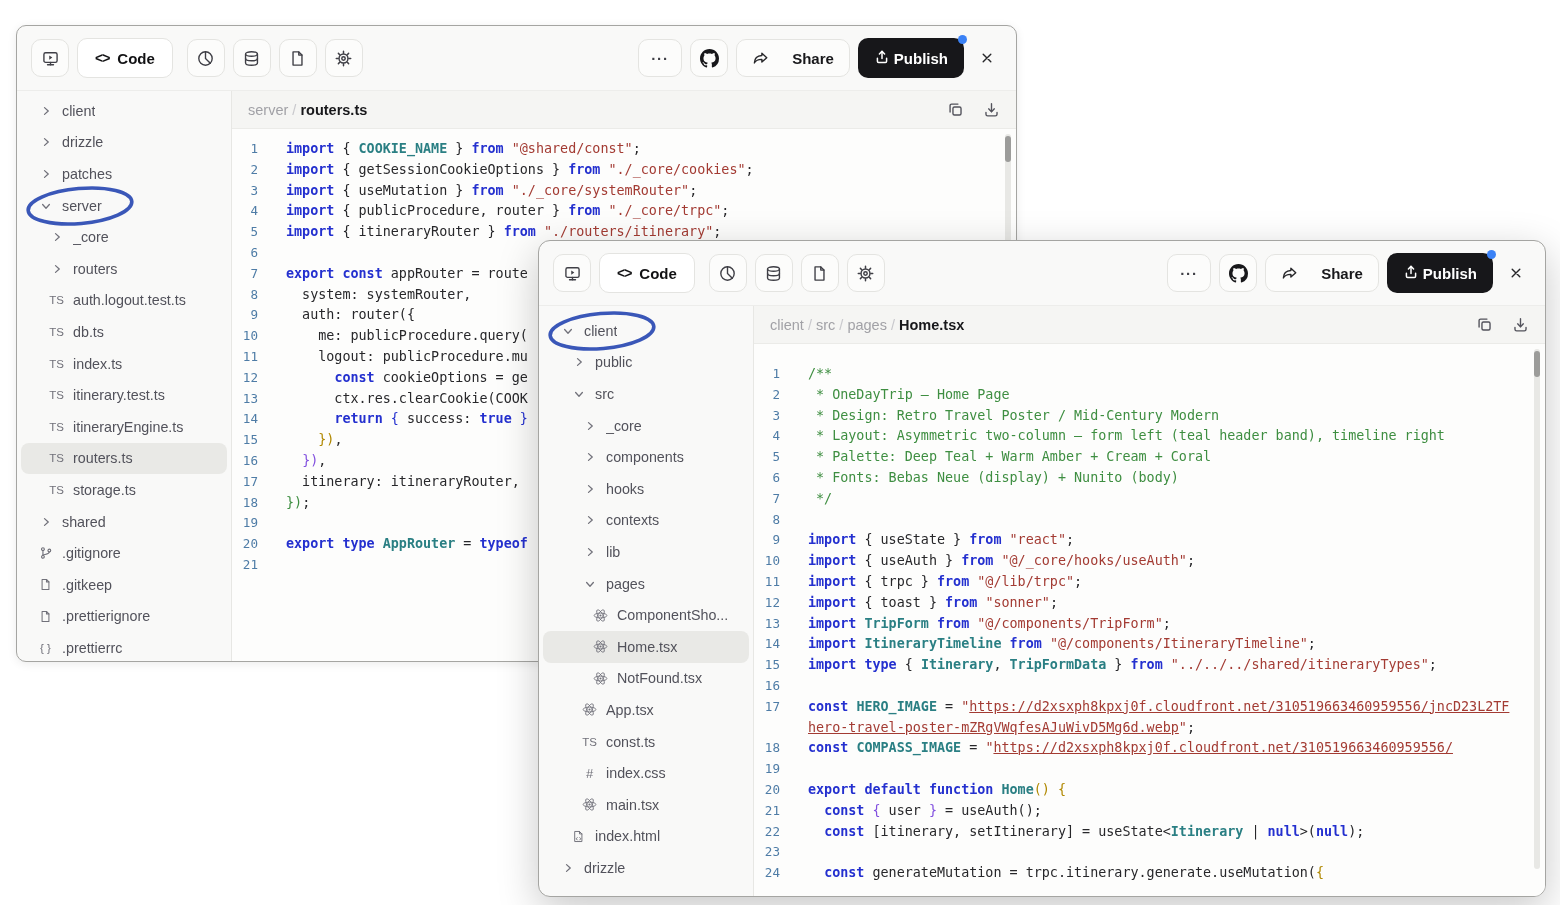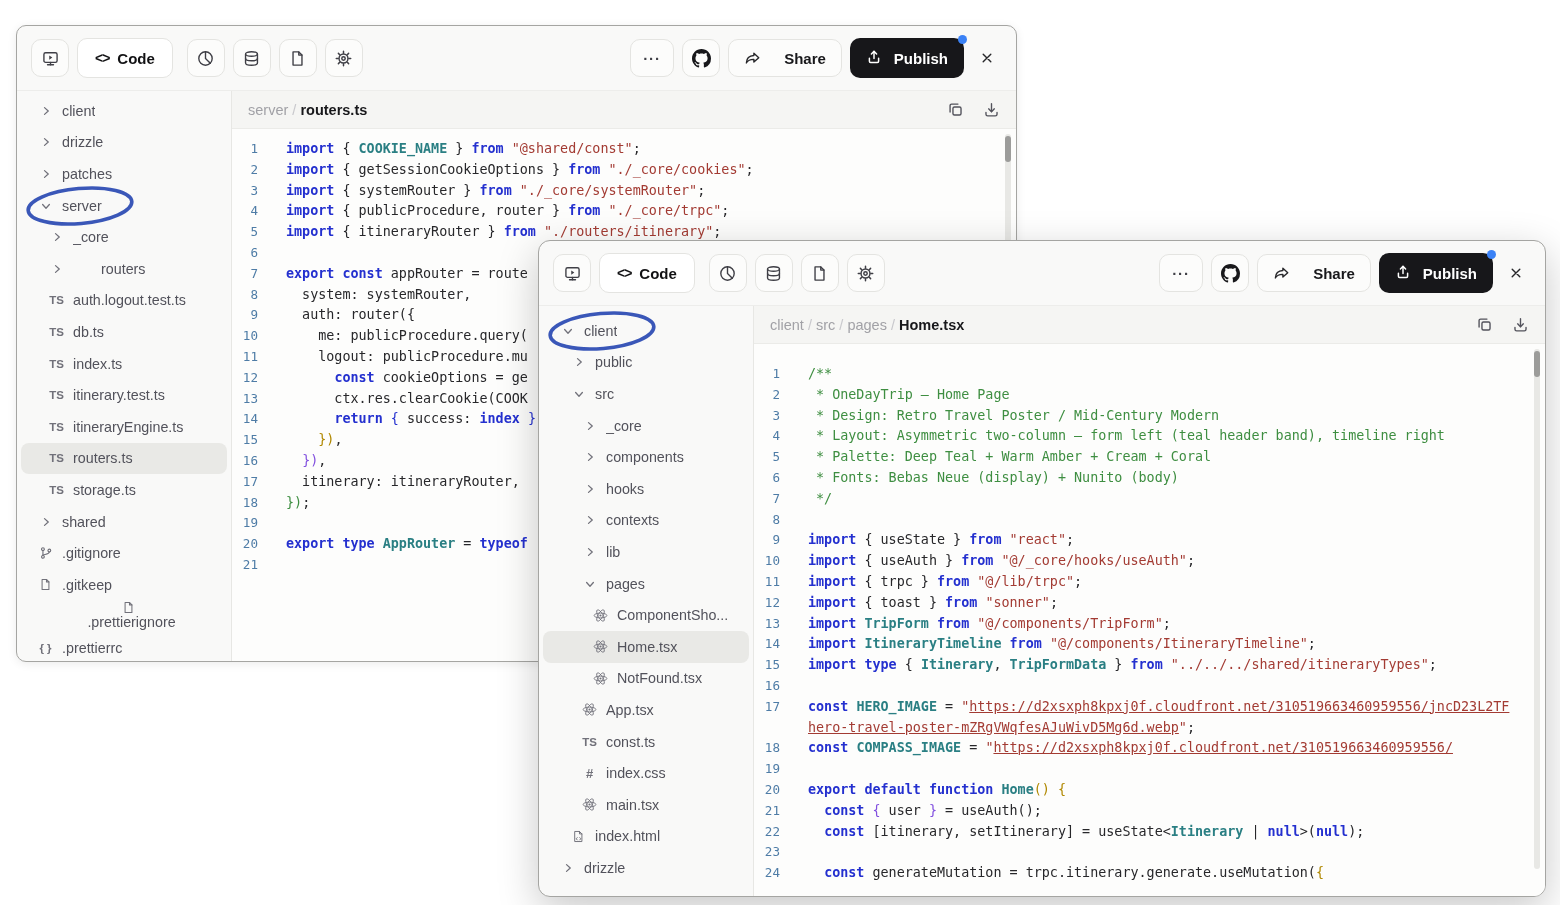--- a/index.html
+++ b/index.html
@@ -23,37 +23,37 @@
     background:#fcfcfb;display:flex;align-items:center;justify-content:center;
     color:#3f3f46;box-sizing:border-box;cursor:pointer;padding:0;
   }
   .tbtn svg{display:block;}
   .code-btn{height:40px;padding:0 17px;background:#ffffff;gap:8px;
     font-weight:700;font-size:15px;color:#111113;}
   .code-glyph{font-weight:700;font-size:14px;letter-spacing:-1px;}
   .more-btn{padding:0 12px;font-size:15px;font-weight:700;letter-spacing:1px;color:#3f3f46;}
   .share-btn{padding:0 15px;gap:23px;font-size:15px;font-weight:600;color:#18181b;}
   .publish-btn{
-    height:40px;padding:0 16px;gap:12px;border:none;border-radius:10px;
+    height:40px;padding:0 16px;gap:4px;border:none;border-radius:10px;
     background:var(--publishBg,#17171a);color:#fff;font-size:15px;font-weight:700;
     position:relative;display:flex;align-items:center;cursor:pointer;
   }
   .publish-dot{position:absolute;top:-3px;right:-3px;width:9px;height:9px;
     border-radius:50%;background:var(--publishDot,#3b82f6);}
   .close-btn{border:none;background:transparent;min-width:30px;height:30px;}
   .flex-sp{flex:1;}
 
   
   .content{display:flex;height:calc(100% - 65px);border-top:1px solid #ededeb;}
   .sidebar{width:214px;flex:none;padding:4px 4px 0 4px;overflow:hidden;box-sizing:border-box;}
   .trow{height:31.6px;display:flex;align-items:center;border-radius:8px;
     position:relative;color:#52525b;font-size:14.3px;box-sizing:border-box;cursor:pointer;}
   .trow.sel{background:var(--selRow,#e9e9e6);}
   .ticon{width:19px;flex:none;display:flex;align-items:center;justify-content:center;margin-right:7px;}
-  .ti-text{font-size:11.5px;font-weight:700;color:#71717a;letter-spacing:0;}
+  .ti-text{font-size:11.5px;font-weight:400;color:#71717a;letter-spacing:0;}
   .tlabel{white-space:nowrap;overflow:hidden;}
   .annot-svg{position:absolute;left:2px;top:-7px;pointer-events:none;overflow:visible;}
   .annot-svg ellipse{fill:none;stroke:var(--annotation,#3a57b8);stroke-width:3.6;stroke-linecap:round;}
 
   .codepanel{flex:1;min-width:0;display:flex;flex-direction:column;
     border-left:1px solid #e7e7e4;background:#fdfdfc;}
   .codehead{height:37px;flex:none;background:#f5f5f3;border-bottom:1px solid #ebebe8;
     display:flex;align-items:center;padding:0 16px;font-size:14.5px;color:#a1a1a6;}
   .crumbs{display:flex;align-items:center;white-space:pre;}
   .crumb-dir{color:#a1a1a6;cursor:pointer;}
@@ -211,21 +211,21 @@
           </svg>
         </div>
         <div class="trow" style="padding-left: 26px;">
           <span class="ticon">
             <svg width="12" height="12" viewBox="0 0 16 16" fill="none" stroke="#71717a" stroke-width="1.7" stroke-linecap="round" stroke-linejoin="round">
               <path d="M6 3.5l5 4.5-5 4.5"></path>
             </svg>
           </span>
           <span class="tlabel">_core</span>
         </div>
-        <div class="trow" style="padding-left: 26px; gap: 28px;">
+        <div class="trow" style="padding-left: 26px;">
           <span class="ticon">
             <svg width="12" height="12" viewBox="0 0 16 16" fill="none" stroke="#71717a" stroke-width="1.7" stroke-linecap="round" stroke-linejoin="round">
               <path d="M6 3.5l5 4.5-5 4.5"></path>
             </svg>
           </span>
           <span class="tlabel">routers</span>
         </div>
         <div class="trow" style="padding-left: 26px;">
           <span class="ticon">
             <span class="ti-text">TS</span>
@@ -290,21 +290,21 @@
         </div>
         <div class="trow" style="padding-left: 15px;">
           <span class="ticon">
             <svg width="13" height="13" viewBox="0 0 16 16" fill="none" stroke="#71717a" stroke-width="1.3" stroke-linecap="round" stroke-linejoin="round">
               <path d="M3.8 1.8h5.4l3 3v9.4H3.8z"></path>
               <path d="M9.2 1.8v3h3"></path>
             </svg>
           </span>
           <span class="tlabel">.gitkeep</span>
         </div>
-        <div class="trow" style="padding-left: 15px; flex-direction: column;">
+        <div class="trow" style="padding-left: 15px;">
           <span class="ticon">
             <svg width="13" height="13" viewBox="0 0 16 16" fill="none" stroke="#71717a" stroke-width="1.3" stroke-linecap="round" stroke-linejoin="round">
               <path d="M3.8 1.8h5.4l3 3v9.4H3.8z"></path>
               <path d="M9.2 1.8v3h3"></path>
             </svg>
           </span>
           <span class="tlabel">.prettierignore</span>
         </div>
         <div class="trow" style="padding-left: 15px;">
           <span class="ticon">
@@ -339,21 +339,21 @@
       <div class="cline">
             <span class="lnum">1</span>
             <span class="ctext"><span class="tok-kw">import</span><span class="tok-pl"> { </span><span class="tok-ty">COOKIE_NAME</span><span class="tok-pl"> } </span><span class="tok-kw">from</span><span class="tok-pl"> </span><span class="tok-str">"@shared/const"</span><span class="tok-pl">;</span></span>
           </div>
           <div class="cline">
             <span class="lnum">2</span>
             <span class="ctext"><span class="tok-kw">import</span><span class="tok-pl"> { getSessionCookieOptions } </span><span class="tok-kw">from</span><span class="tok-pl"> </span><span class="tok-str">"./_core/cookies"</span><span class="tok-pl">;</span></span>
           </div>
           <div class="cline">
             <span class="lnum">3</span>
-            <span class="ctext"><span class="tok-kw">import</span><span class="tok-pl"> { systemRouter } </span><span class="tok-kw">from</span><span class="tok-pl"> </span><span class="tok-str">"./_core/systemRouter"</span><span class="tok-pl">;</span></span>
+            <span class="ctext"><span class="tok-kw">import</span><span class="tok-pl"> { useMutation } </span><span class="tok-kw">from</span><span class="tok-pl"> </span><span class="tok-str">"./_core/systemRouter"</span><span class="tok-pl">;</span></span>
           </div>
           <div class="cline">
             <span class="lnum">4</span>
             <span class="ctext"><span class="tok-kw">import</span><span class="tok-pl"> { publicProcedure, router } </span><span class="tok-kw">from</span><span class="tok-pl"> </span><span class="tok-str">"./_core/trpc"</span><span class="tok-pl">;</span></span>
           </div>
           <div class="cline">
             <span class="lnum">5</span>
             <span class="ctext"><span class="tok-kw">import</span><span class="tok-pl"> { itineraryRouter } </span><span class="tok-kw">from</span><span class="tok-pl"> </span><span class="tok-str">"./routers/itinerary"</span><span class="tok-pl">;</span></span>
           </div>
           <div class="cline">
@@ -383,21 +383,21 @@
           <div class="cline">
             <span class="lnum">12</span>
             <span class="ctext"><span class="tok-pl">      </span><span class="tok-kw">const</span><span class="tok-pl"> cookieOptions = ge</span></span>
           </div>
           <div class="cline">
             <span class="lnum">13</span>
             <span class="ctext"><span class="tok-pl">      ctx.res.clearCookie(COOK</span></span>
           </div>
           <div class="cline">
             <span class="lnum">14</span>
-            <span class="ctext"><span class="tok-pl">      </span><span class="tok-kw">return</span><span class="tok-pl"> </span><span class="tok-b4">{</span><span class="tok-pl"> success: </span><span class="tok-kw">index</span><span class="tok-pl"> </span><span class="tok-b4">}</span></span>
+            <span class="ctext"><span class="tok-pl">      </span><span class="tok-kw">return</span><span class="tok-pl"> </span><span class="tok-b4">{</span><span class="tok-pl"> success: </span><span class="tok-kw">true</span><span class="tok-pl"> </span><span class="tok-b4">}</span></span>
           </div>
           <div class="cline">
             <span class="lnum">15</span>
             <span class="ctext"><span class="tok-pl">    </span><span class="tok-b1">})</span><span class="tok-pl">,</span></span>
           </div>
           <div class="cline">
             <span class="lnum">16</span>
             <span class="ctext"><span class="tok-pl">  </span><span class="tok-b2">})</span><span class="tok-pl">,</span></span>
           </div>
           <div class="cline">

